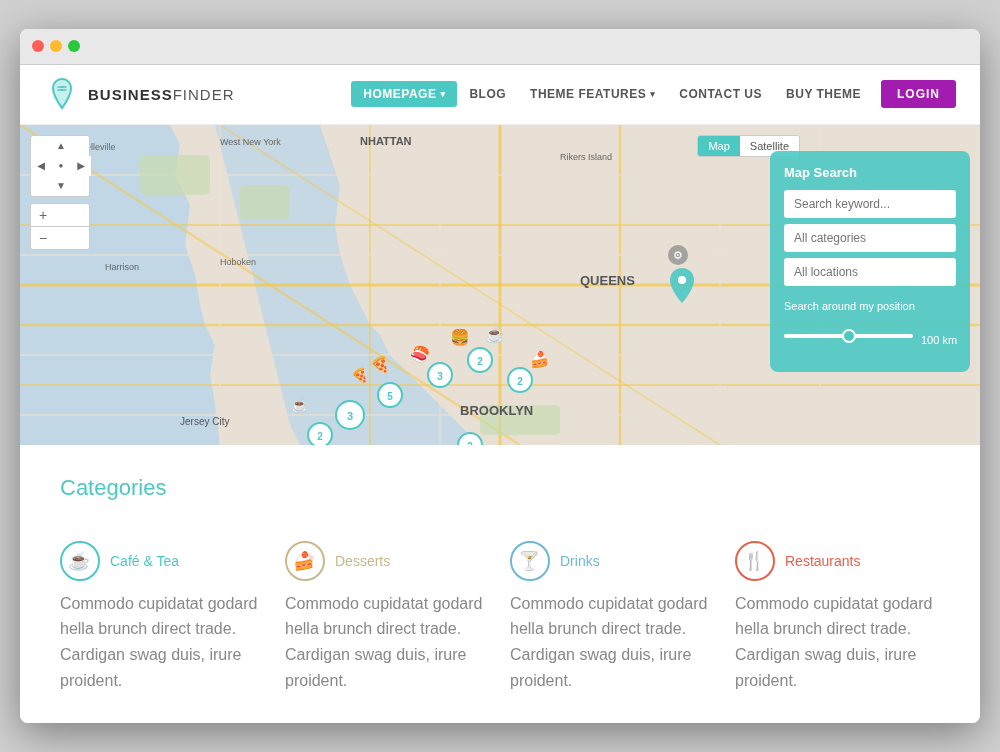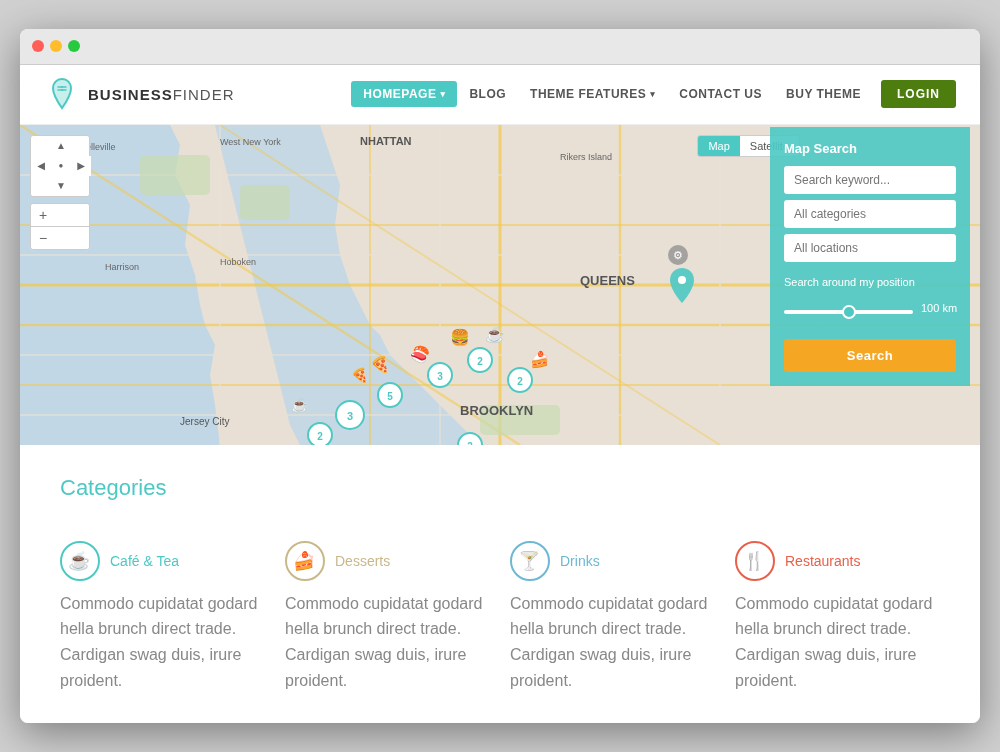--- a/index.html
+++ b/index.html
@@ -84,21 +84,21 @@
     }
     .nav-item.active {
       background: #4dc9c4;
       color: #fff;
       border-radius: 3px;
     }
     .nav-item .caret {
       font-size: 9px;
     }
     .nav-login {
-      background: #4d7c0f;
+      background: #a21caf;
       color: #fff;
       padding: 7px 16px;
       border-radius: 3px;
       font-size: 12px;
       font-weight: 700;
       letter-spacing: 1px;
       cursor: pointer;
       margin-left: 8px;
     }
     
@@ -171,25 +171,25 @@
       padding: 4px 10px;
       font-size: 11px;
       background: #fff;
       cursor: pointer;
       color: #555;
     }
     .map-type-btn.active { background: #4dc9c4; color: #fff; }
     
     .map-search-panel {
       position: absolute;
-      top: 2px;
+      top: 26px;
       right: 10px;
       width: 200px;
       background: rgba(77, 201, 196, 0.9);
-      border-radius: 0;
+      border-radius: 8px;
       padding: 14px;
       color: #fff;
     }
     .map-search-title {
       font-size: 13px;
       font-weight: 600;
       margin-bottom: 10px;
       color: #fff;
     }
     .search-input {
@@ -198,28 +198,28 @@
       border: none;
       border-radius: 3px;
       font-size: 12px;
       color: #404040;
       margin-bottom: 6px;
       outline: none;
     }
     .search-around {
       font-size: 11px;
       color: #fff;
-      margin: 8px 0 14px;
+      margin: 8px 0 22px;
       font-weight: 500;
     }
     .slider-container {
       display: flex;
-      align-items: flex-end;
+      align-items: flex-start;
       gap: 8px;
-      margin-bottom: 25px;
+      margin-bottom: 12px;
     }
     .slider {
       flex: 1;
       height: 4px;
       -webkit-appearance: none;
       appearance: none;
       background: #fff;
       border-radius: 2px;
       outline: none;
     }
@@ -453,21 +453,20 @@
     <div class="map-search-panel">
       <div class="map-search-title">Map Search</div>
       <input class="search-input" type="text" placeholder="Search keyword..." style="">
       <input class="search-input" type="text" placeholder="All categories" style="">
       <input class="search-input" type="text" placeholder="All locations" style="">
       <div class="search-around">Search around my position</div>
       <div class="slider-container">
         <input type="range" class="slider" min="0" max="200" value="100" style="">
         <span class="slider-val">100 km</span>
       </div>
-      <button class="search-btn">Search</button>
     </div>
   </div>
 
   <div class="categories-section">
     <h2 class="categories-title">Categories</h2>
     <div class="categories-grid">
 
       <div class="category-item">
         <div class="category-header">
           <div class="category-icon" style="border-color:#4dc9c4; color:#4dc9c4;">☕</div>

